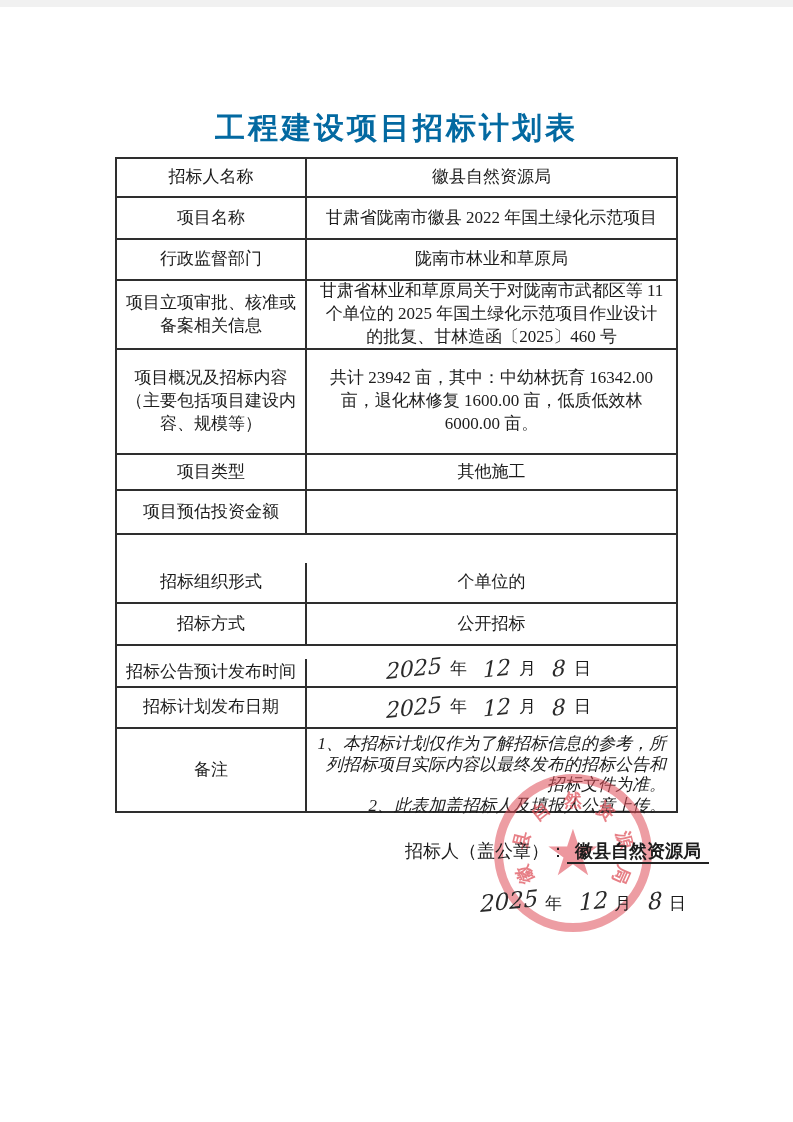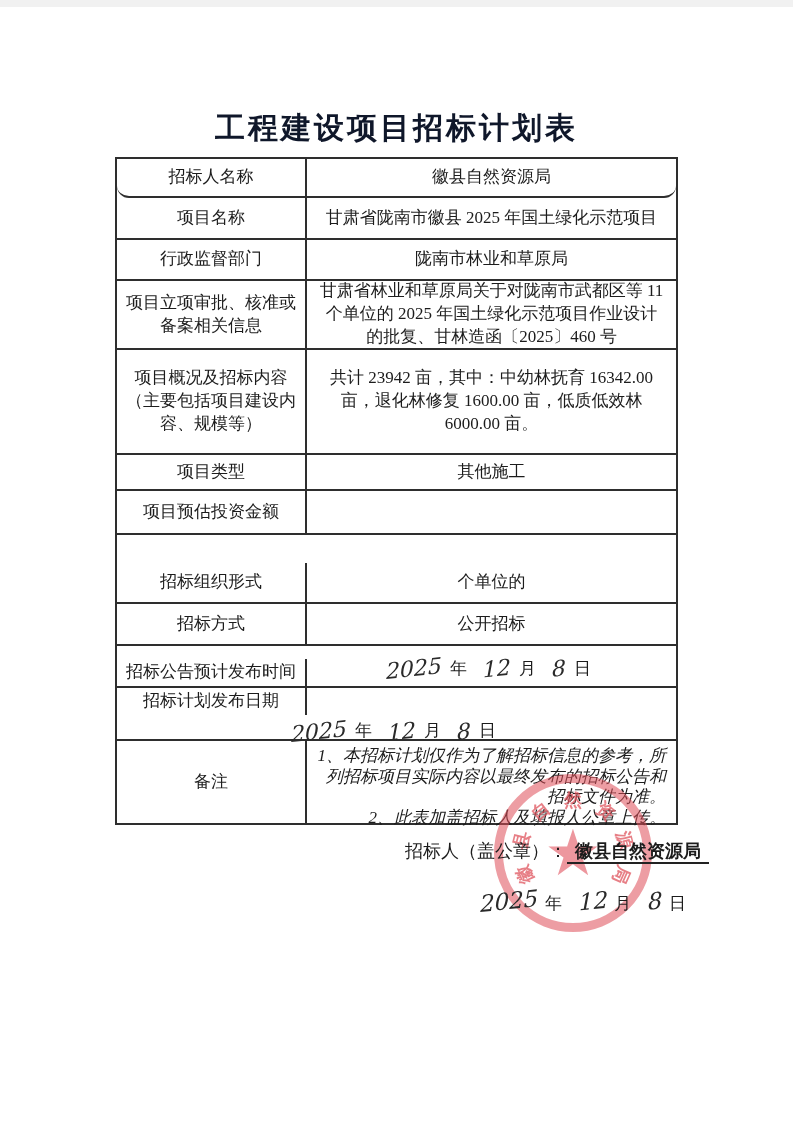--- a/index.html
+++ b/index.html
@@ -12,21 +12,21 @@
     overflow:hidden;
   }
   .scan-strip{
     position:absolute;left:0;top:0;width:793px;height:7px;
     background:#f1f1f1;
   }
   .title{
     position:absolute;left:0;top:108px;width:793px;
     text-align:center;
     font-size:30px;font-weight:700;letter-spacing:3px;
-    color:#0f172a;
+    color:#0369a1;
     margin:0;
   }
   .bid-table{
     position:absolute;left:115px;top:157px;width:563px;
     border:2px solid #2e2e2e;
     box-sizing:border-box;
     background:transparent;
   }
   .row{
     display:flex;
@@ -44,24 +44,24 @@
   .label{
     width:190px;
     border-right:2px solid #2e2e2e;
     padding:2px 8px;
     flex:none;
   }
   .value{
     flex:1;
     padding:2px 12px;
   }
-  .r1{height:39px;border-radius:12px;}  .r2{height:42px;}  .r3{height:41px;}
+  .r1{height:39px;}  .r2{height:42px;}  .r3{height:41px;}
   .r4{height:69px;}  .r5{height:105px;} .r6{height:36px;}
   .r7{height:44px;}  .r8{height:41px;margin-top:28px;}  .r9{height:42px;}
-  .r10{height:42px;align-items:flex-end;} .r11{height:53px;flex-direction:column;} .r12{height:82px;}
+  .r10{height:42px;align-items:flex-end;} .r11{height:41px;} .r12{height:82px;}
   .remark{
     justify-content:flex-start;
     align-items:center;
     text-align:right;
     line-height:1.22;
     padding:3px 10px;
     display:block;
     padding-top:5px;
     font-style:italic;
   }
@@ -134,21 +134,21 @@
 
 <div class="bid-table">
 
   <div class="row r1">
     <div class="cell label">招标人名称</div>
     <div class="cell value">徽县自然资源局</div>
   </div>
 
   <div class="row r2">
     <div class="cell label">项目名称</div>
-    <div class="cell value">甘肃省陇南市徽县 2025 年国土绿化示范项目</div>
+    <div class="cell value">甘肃省陇南市徽县 2022 年国土绿化示范项目</div>
   </div>
 
   <div class="row r3">
     <div class="cell label">行政监督部门</div>
     <div class="cell value">陇南市林业和草原局</div>
   </div>
 
   <div class="row r4">
     <div class="cell label">项目立项审批、核准或备案相关信息</div>
     <div class="cell value">甘肃省林业和草原局关于对陇南市武都区等 11 个单位的 2025 年国土绿化示范项目作业设计的批复、甘林造函〔2025〕460 号</div>

